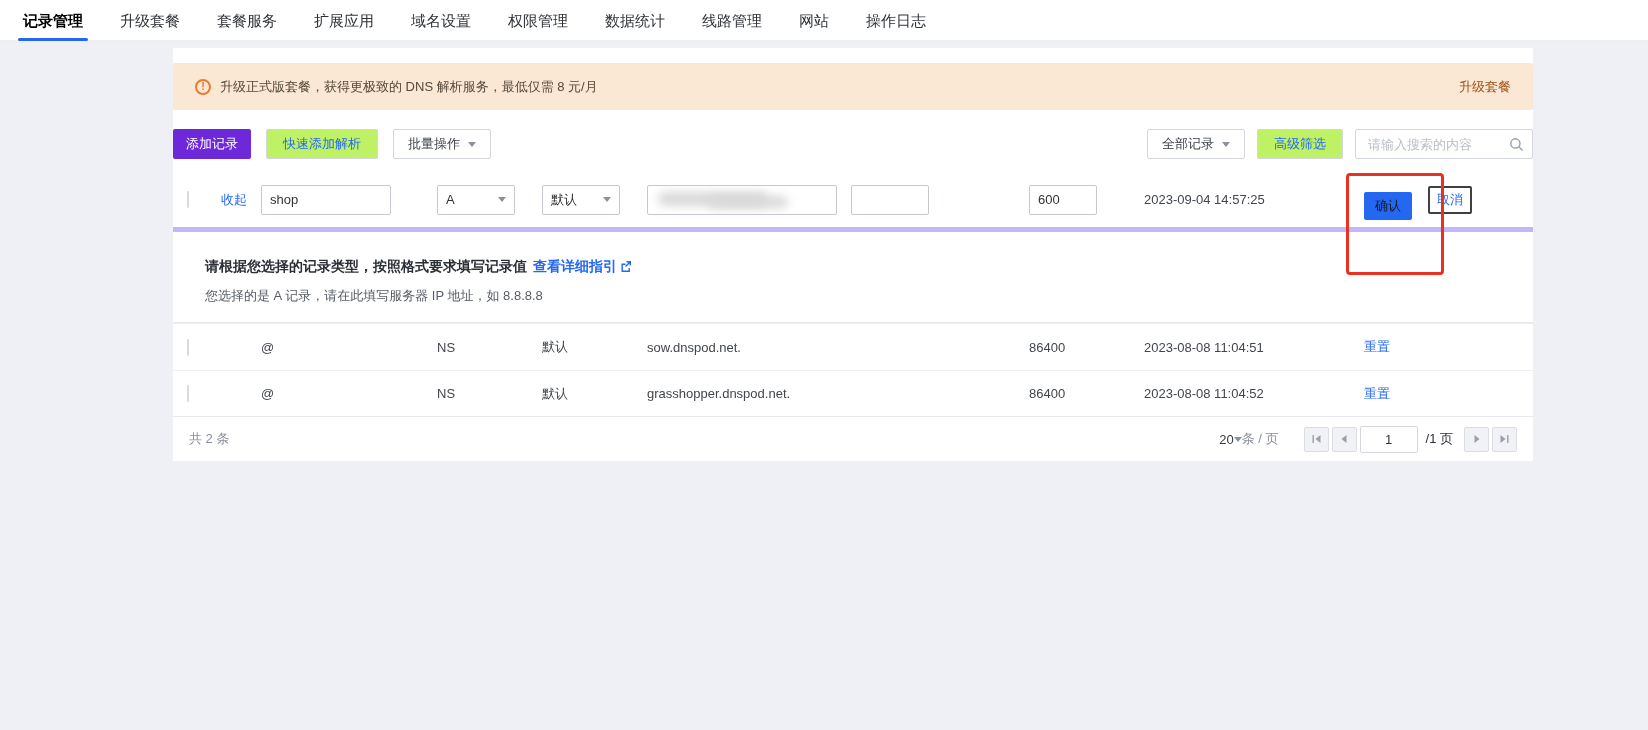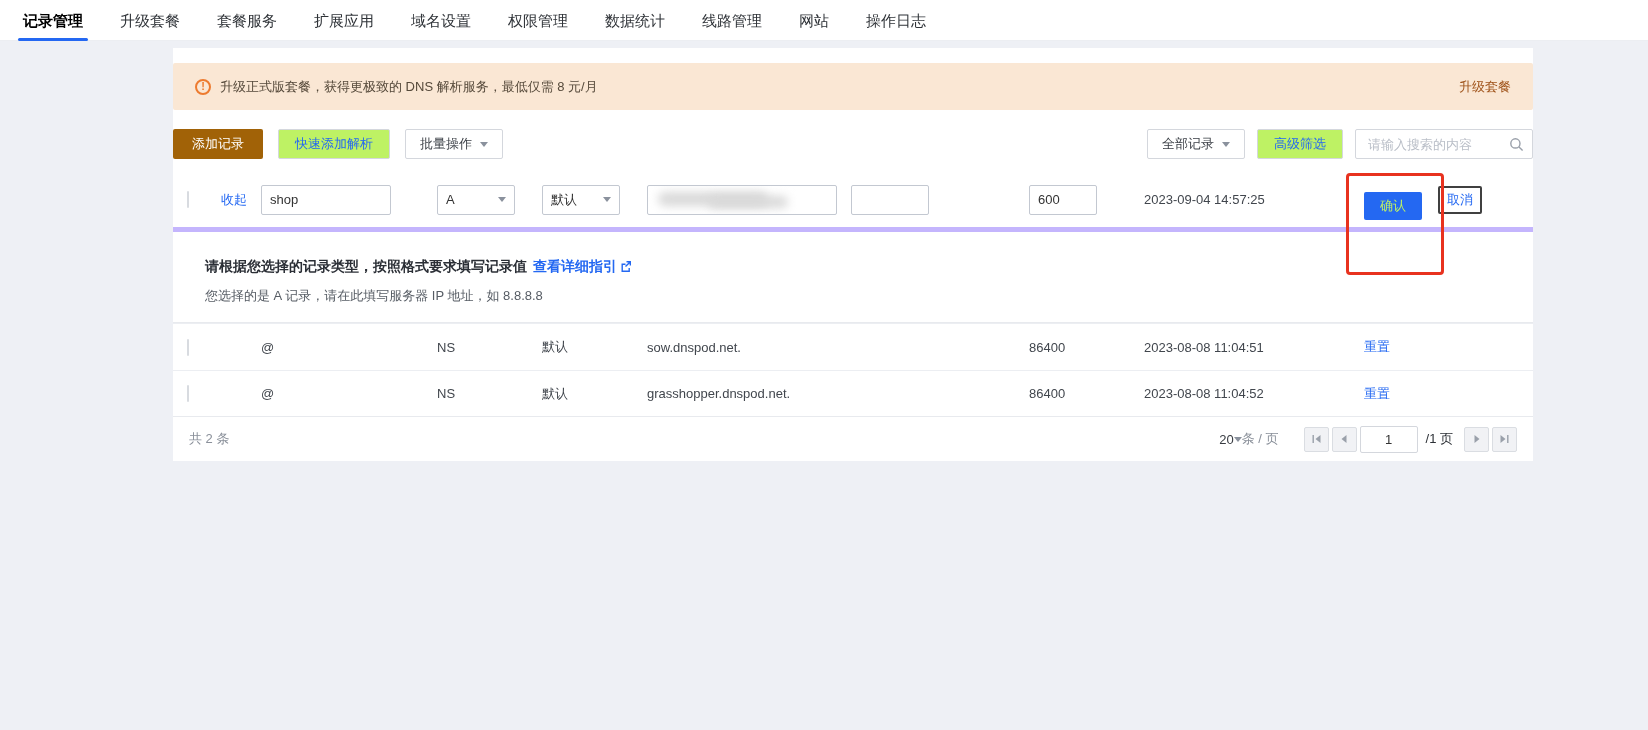--- a/index.html
+++ b/index.html
@@ -16,21 +16,21 @@
   .tab.active::after { content:""; position:absolute; left:0; right:0; bottom:0; height:3px; background:#2468f2; border-radius:2px; }
   
   .card { margin:7px 0 0 173px; width:1360px; background:#fff; padding-top:15px; }
   .banner { height:47px; background:#fae7d4; display:flex; align-items:center; padding:0 22px; font-size:13px; color:#55493a; border-radius:2px; }
   .banner-icon { flex:0 0 16px; width:16px; height:16px; border:2px solid #ed7b2f; border-radius:50%; color:#ed7b2f; font-weight:bold; font-size:11px; line-height:11px; text-align:center; margin-right:9px; }
   .banner-text { flex:1; }
   .banner-link { color:#a0541b; text-decoration:none; cursor:pointer; }
   
   .toolbar { display:flex; align-items:center; margin-top:19px; height:30px; }
   .btn { height:30px; font-size:13px; border-radius:2px; display:inline-flex; align-items:center; justify-content:center; cursor:pointer; border:none; background:none; font-family:inherit; white-space:nowrap; }
-  .btn-primary { background:#a16207; color:#fff; padding:0 19px; }
+  .btn-primary { background:#6d28d9; color:#fff; padding:0 13px; }
   .btn-outline-blue { background:#bef264; color:#2468f2; border:1px solid #d4d7dd; padding:0 16px; }
   .btn-outline { background:#fff; color:#3c4047; border:1px solid #d4d7dd; padding:0 14px; gap:8px; }
   .tb-left { display:flex; gap:15px; }
   .tb-right { margin-left:auto; display:flex; gap:12px; align-items:flex-end; }
   .caret { width:0; height:0; border-left:4px solid transparent; border-right:4px solid transparent; border-top:5px solid #8a919d; display:inline-block; }
   .searchbox { width:178px; height:30px; border:1px solid #d4d7dd; border-radius:2px; background:#fff; display:flex; align-items:center; padding:0 8px 0 10px; }
   .searchbox input { border:none; outline:none; flex:1; font-size:13px; font-family:inherit; color:#333; min-width:0; }
   .searchbox input::placeholder { color:#b9bec7; }
   
   .table { margin-top:13px; font-size:13px; }
@@ -45,21 +45,21 @@
   .cb.dim { background:#eef0f3; border-color:#d8dbe0; }
   .dot { width:7px; height:7px; border-radius:50%; background:#46b34a; margin-left:10px; }
   .link { color:#2468f2; text-decoration:none; cursor:pointer; }
   .inp { height:30px; border:1px solid #c3c8d1; border-radius:2px; font-size:13px; padding:0 8px; color:#333; font-family:inherit; outline:none; background:#fff; }
   .sel { height:30px; border:1px solid #c3c8d1; border-radius:2px; background:#fff; display:inline-flex; align-items:center; justify-content:space-between; padding:0 8px; width:78px; cursor:pointer; color:#333; }
   .value-wrap { position:relative; height:30px; width:190px; border:1px solid #c3c8d1; border-radius:2px; background:#fff; overflow:hidden; }
   .blur-blob { position:absolute; background:#d9d9d9; filter:blur(5px); border-radius:8px; }
   .blob1 { left:10px; top:6px; width:110px; height:14px; }
   .blob2 { left:60px; top:10px; width:80px; height:12px; }
   .btn-sm { height:28px; font-size:13px; border-radius:2px; }
-  .btn-confirm { background:#2468f2; color:#bef264; width:58px;margin-top:12px; }
+  .btn-confirm { background:#2468f2; color:#0f172a; width:48px;margin-top:12px; }
   .btn-cancel { background:#fff; color:#2468f2; border:2px solid #404040; width:44px; }
   .ops { display:flex; gap:16px; align-items:center; }
   
   .help { border-top:5px solid #c4b5fd; border-bottom:1px solid #e8eaee; padding:26px 0 17px 32px; }
   .help-title { font-weight:bold; font-size:14px; color:#2b2f36; }
   .help-title .link { font-weight:bold; margin-left:6px; }
   .ext-icon { display:inline-block; vertical-align:-1px; margin-left:3px; }
   .help-sub { margin-top:11px; font-size:13px; color:#565c64; }
   
   .tfoot { height:44px; display:flex; align-items:center; padding:0 16px; font-size:13px; color:#8a909a; }

